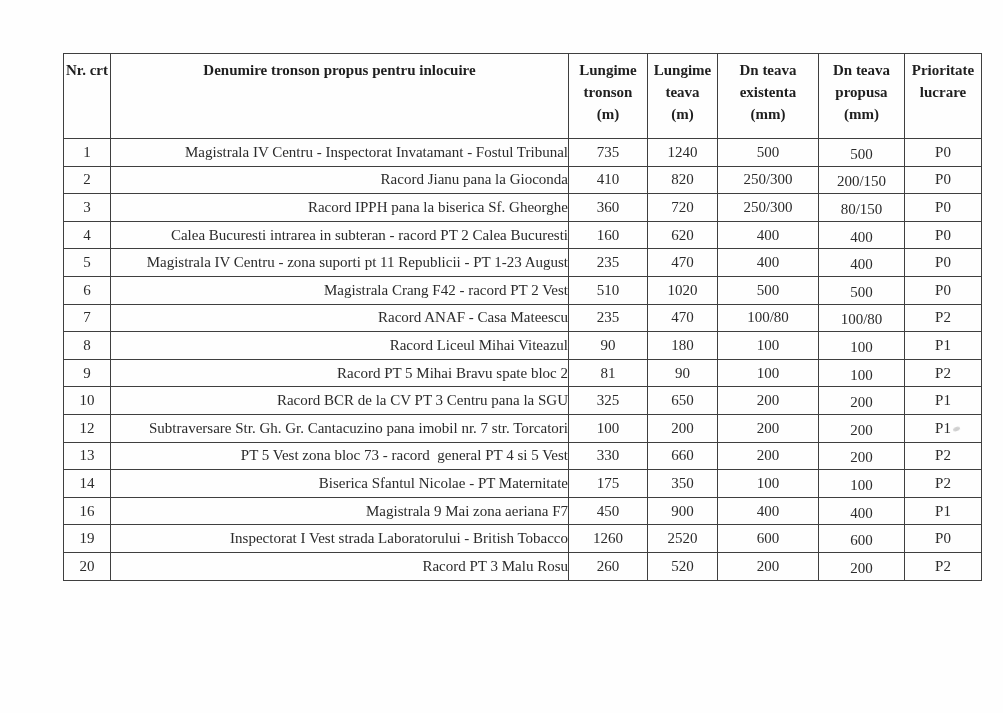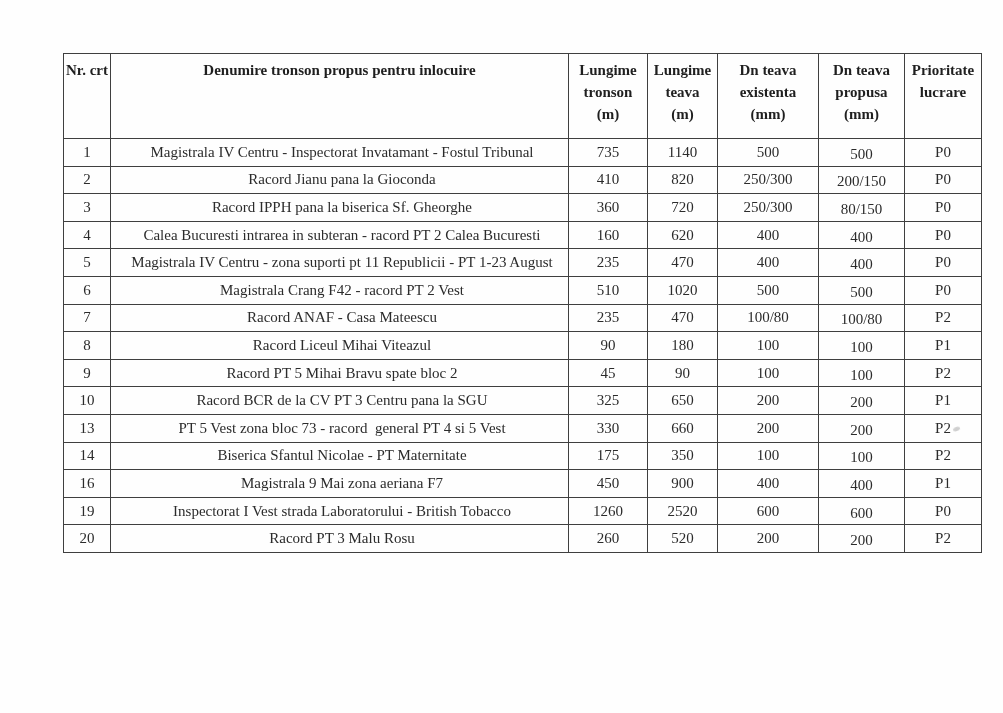--- a/index.html
+++ b/index.html
@@ -49,21 +49,21 @@
   .tronson-table td {
     font-size: 15px;
     padding: 0;
     vertical-align: middle;
     color: #2b2b2b;
   }
   td.col-nr {
     text-align: center;
   }
   td.col-denumire {
-    text-align: center;
+    text-align: right;
     padding-left: 5px;
     white-space: pre;
   }
   td.col-num {
     text-align: center;
   }
   td.low span {
     display: inline-block;
     transform: translateY(2px);
   }
@@ -112,21 +112,21 @@
 (mm)</th>
         <th>Prioritate
 lucrare</th>
       </tr>
     </thead>
     <tbody id="table-body">
   <tr>
     <td class="col-nr">1</td>
     <td class="col-denumire">Magistrala IV Centru - Inspectorat Invatamant - Fostul Tribunal</td>
     <td class="col-num">735</td>
-    <td class="col-num">1140</td>
+    <td class="col-num">1240</td>
     <td class="col-num">500</td>
     <td class="col-num low"><span>500</span></td>
     <td class="col-num">P0</td>
   </tr>
 
   <tr>
     <td class="col-nr">2</td>
     <td class="col-denumire">Racord Jianu pana la Gioconda</td>
     <td class="col-num">410</td>
     <td class="col-num">820</td>
@@ -191,38 +191,47 @@
     <td class="col-num">90</td>
     <td class="col-num">180</td>
     <td class="col-num">100</td>
     <td class="col-num low"><span>100</span></td>
     <td class="col-num">P1</td>
   </tr>
 
   <tr>
     <td class="col-nr">9</td>
     <td class="col-denumire">Racord PT 5 Mihai Bravu spate bloc 2</td>
-    <td class="col-num">45</td>
+    <td class="col-num">81</td>
     <td class="col-num">90</td>
     <td class="col-num">100</td>
     <td class="col-num low"><span>100</span></td>
     <td class="col-num">P2</td>
   </tr>
 
   <tr>
     <td class="col-nr">10</td>
     <td class="col-denumire">Racord BCR de la CV PT 3 Centru pana la SGU</td>
     <td class="col-num">325</td>
     <td class="col-num">650</td>
     <td class="col-num">200</td>
     <td class="col-num low"><span>200</span></td>
     <td class="col-num">P1</td>
   </tr>
 
 
+  <tr>
+    <td class="col-nr">12</td>
+    <td class="col-denumire">Subtraversare Str. Gh. Gr. Cantacuzino pana imobil nr. 7 str. Torcatori</td>
+    <td class="col-num">100</td>
+    <td class="col-num">200</td>
+    <td class="col-num">200</td>
+    <td class="col-num low"><span>200</span></td>
+    <td class="col-num">P1</td>
+  </tr>
 
   <tr>
     <td class="col-nr">13</td>
     <td class="col-denumire">PT 5 Vest zona bloc 73 - racord  general PT 4 si 5 Vest</td>
     <td class="col-num">330</td>
     <td class="col-num">660</td>
     <td class="col-num">200</td>
     <td class="col-num low"><span>200</span></td>
     <td class="col-num">P2</td>
   </tr>

